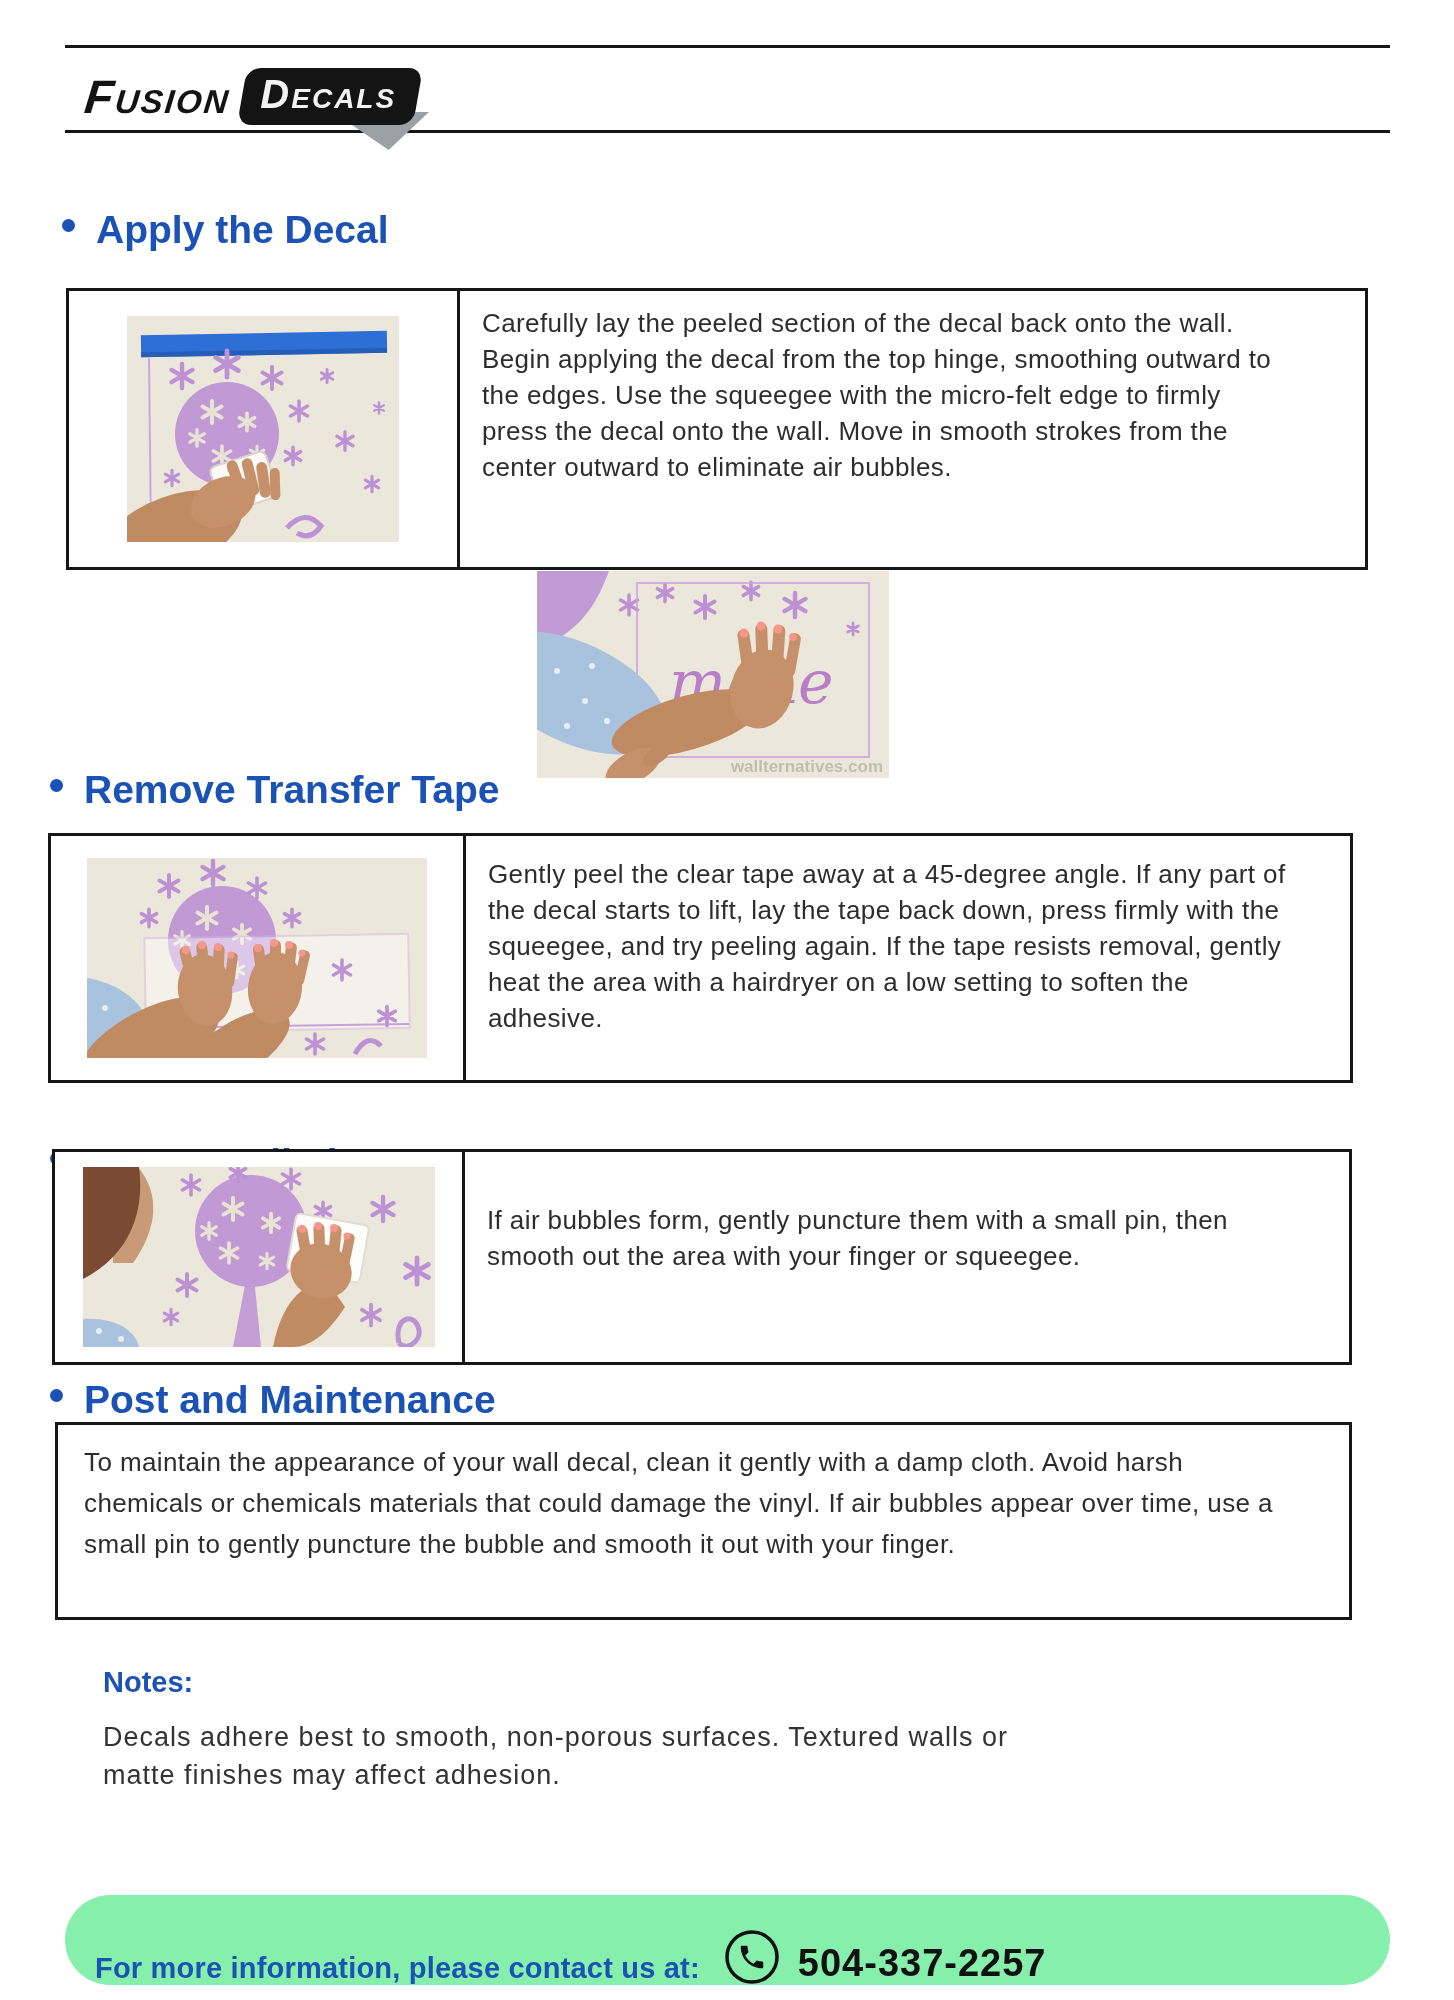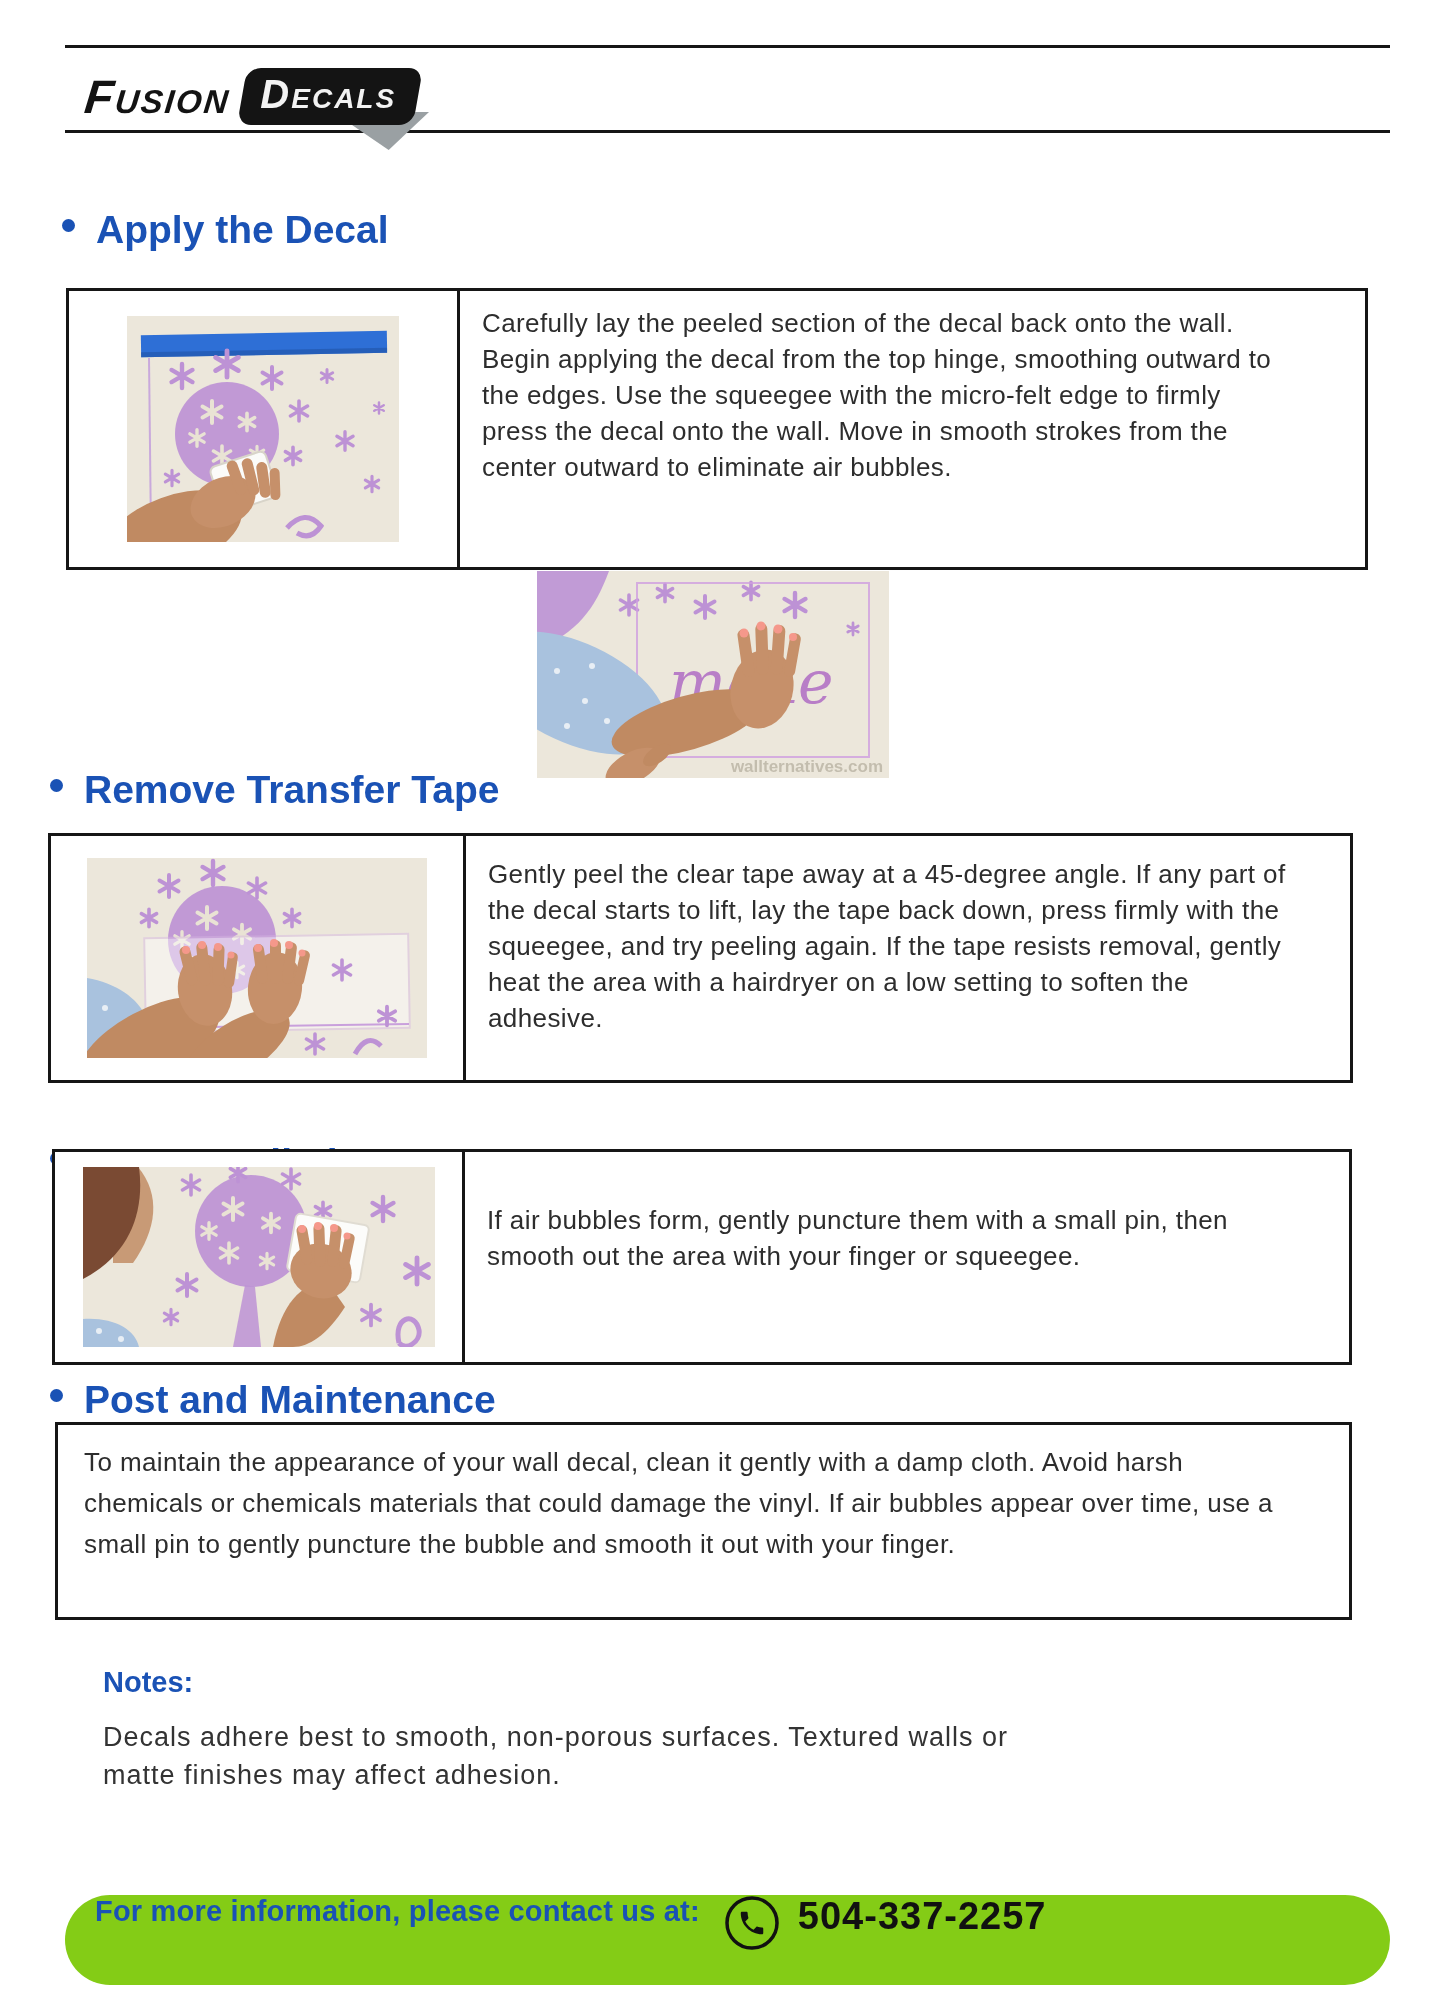--- a/index.html
+++ b/index.html
@@ -44,22 +44,22 @@
   .carebox .txt{padding:17px 26px;}
   .carebox .txt p{max-width:1210px;}
 
   .photo{display:block;}
 
   
   .notes-title{position:absolute;font-size:29px;font-weight:800;color:var(--blue);}
   .notes-body{position:absolute;font-size:27px;line-height:38px;letter-spacing:1px;color:#333;width:980px;}
 
   
-  .footer{position:absolute;left:65px;top:1895px;width:1325px;height:90px;background:#84cc16;
-          border-radius:45px;display:flex;align-items:flex-start;box-sizing:border-box;padding-left:30px;}
+  .footer{position:absolute;left:65px;top:1895px;width:1325px;height:90px;background:#86efac;
+          border-radius:45px;display:flex;align-items:flex-end;box-sizing:border-box;padding-left:30px;}
   .footer .label{font-size:29px;font-weight:800;color:var(--blue);letter-spacing:0.2px;}
   .footer .phone-wrap{margin:0 18px 0 24px;width:56px;height:56px;flex:0 0 auto;}
   .footer .number{font-size:38px;font-weight:800;color:#111;letter-spacing:1px;}
 </style>
 </head>
 <body>
 
 <div class="page">
 
   <svg width="0" height="0" style="position:absolute" aria-hidden="true">

